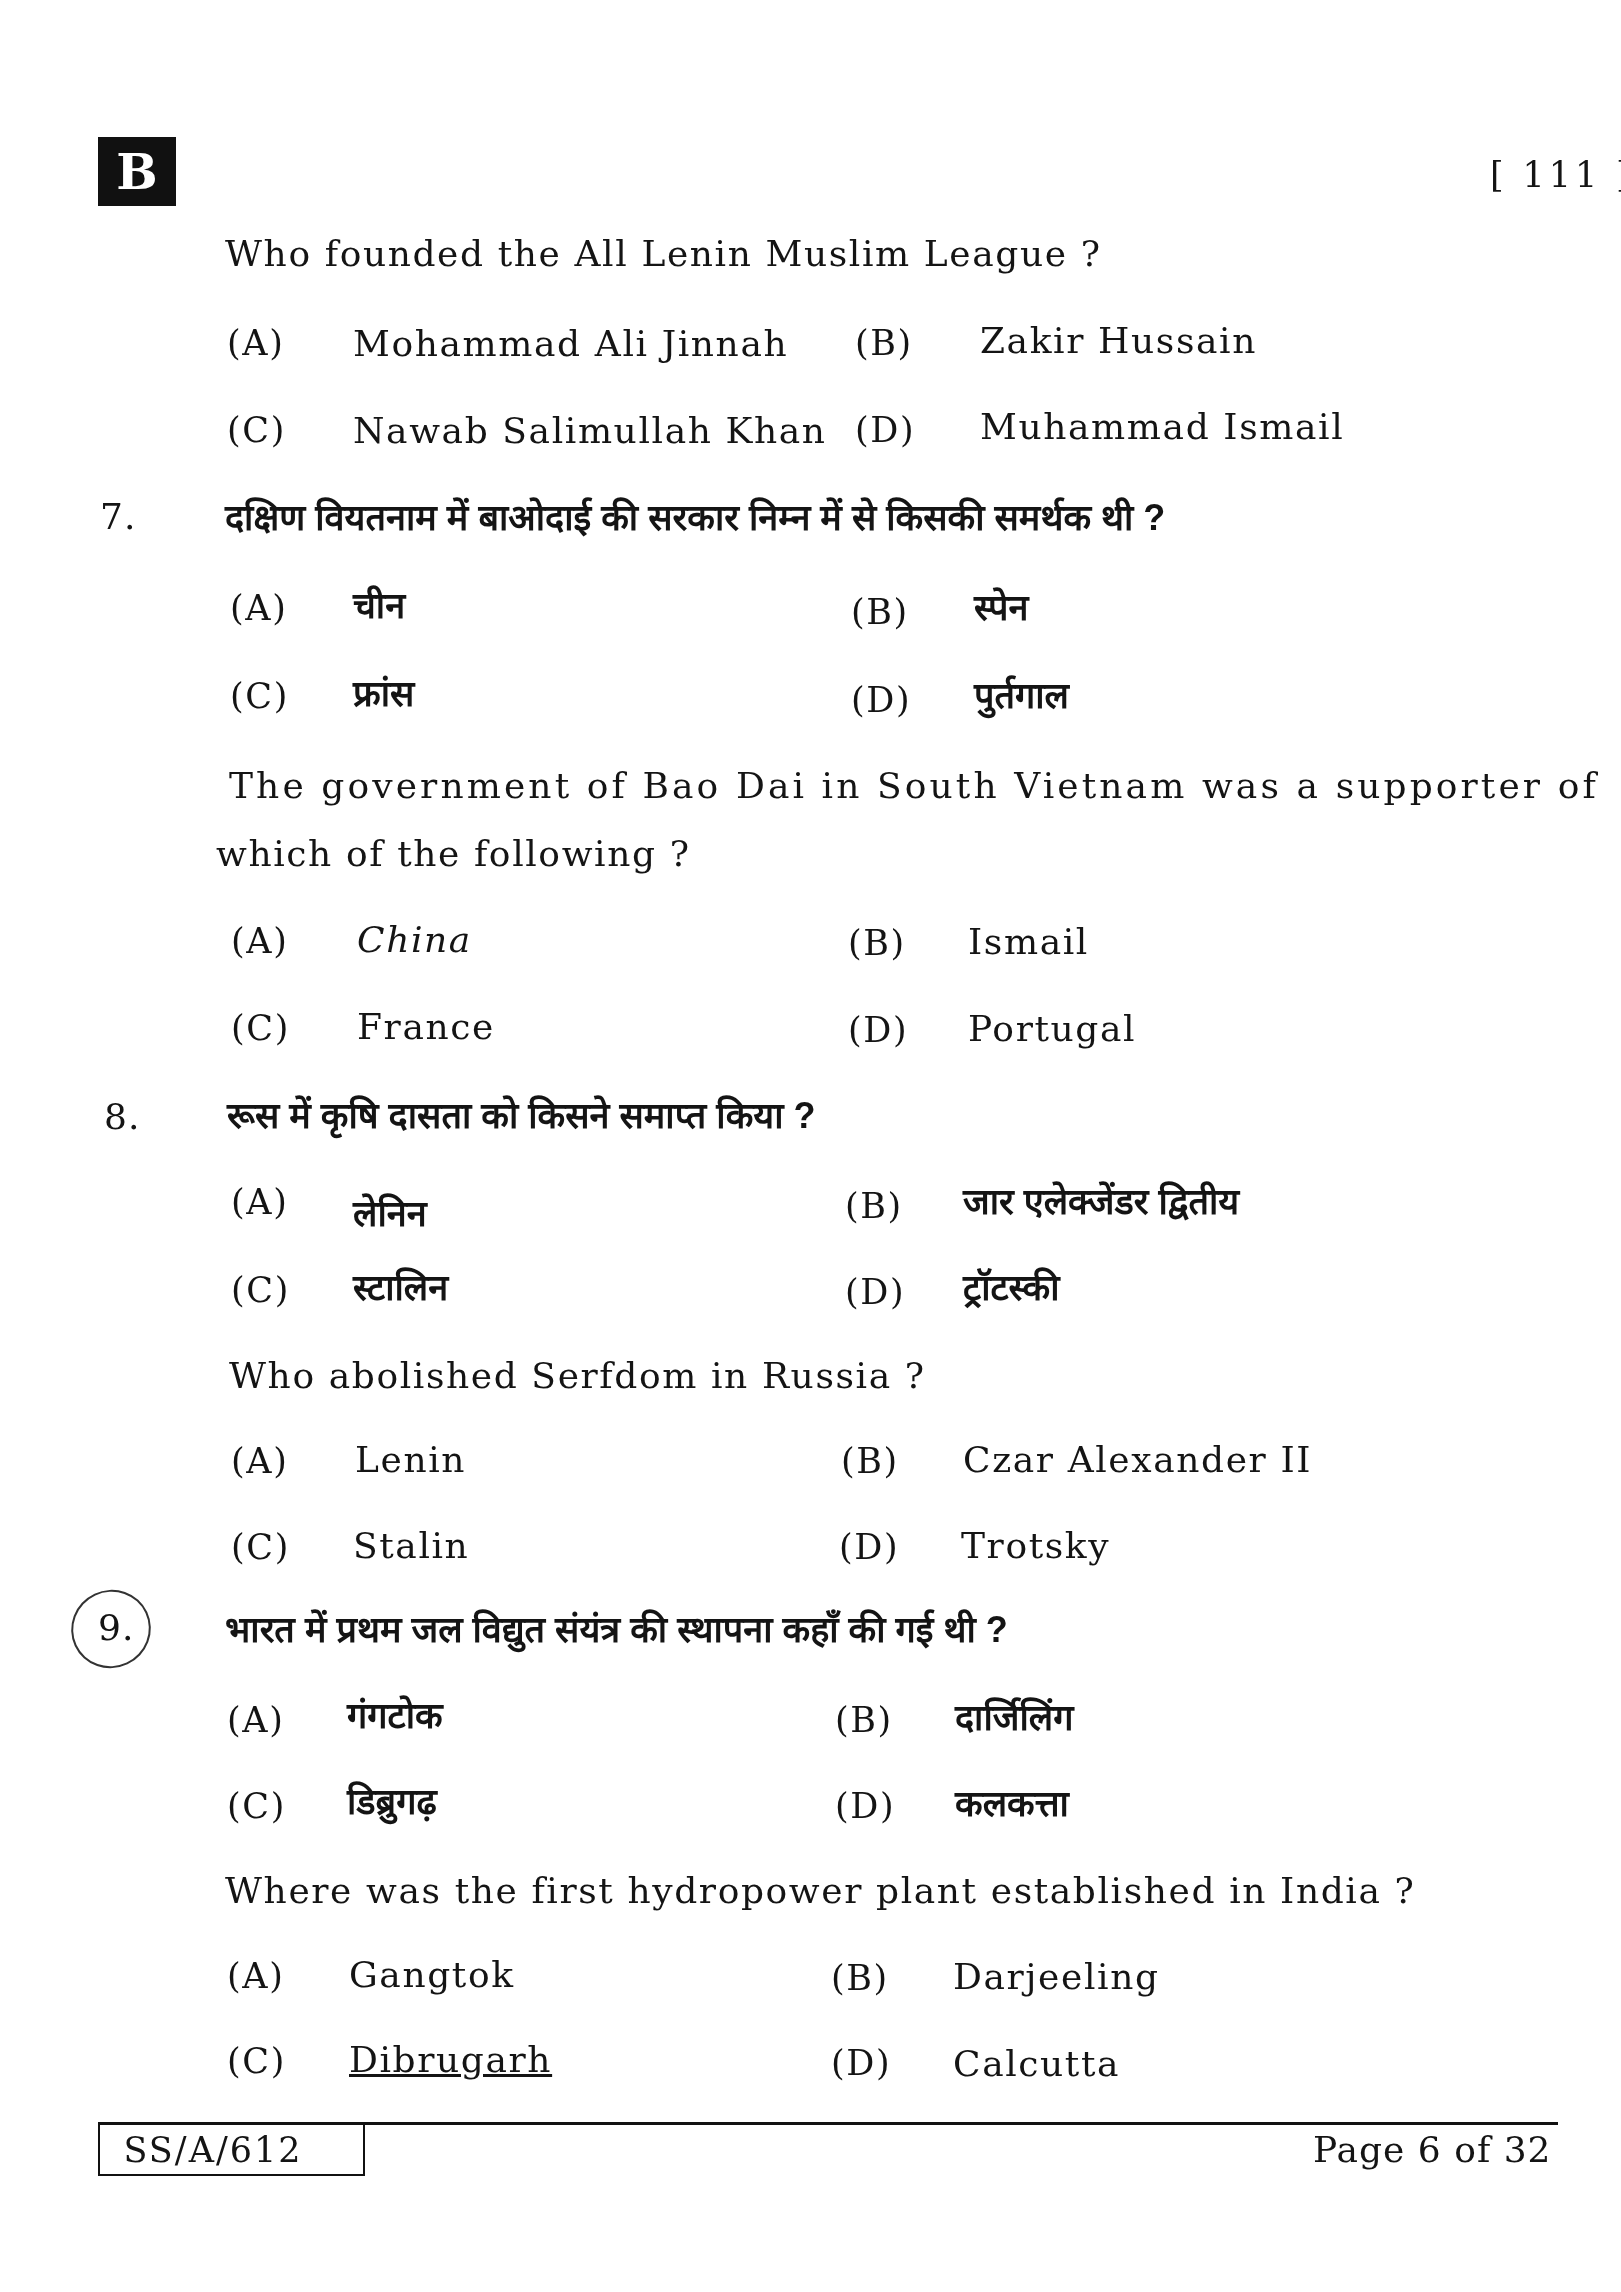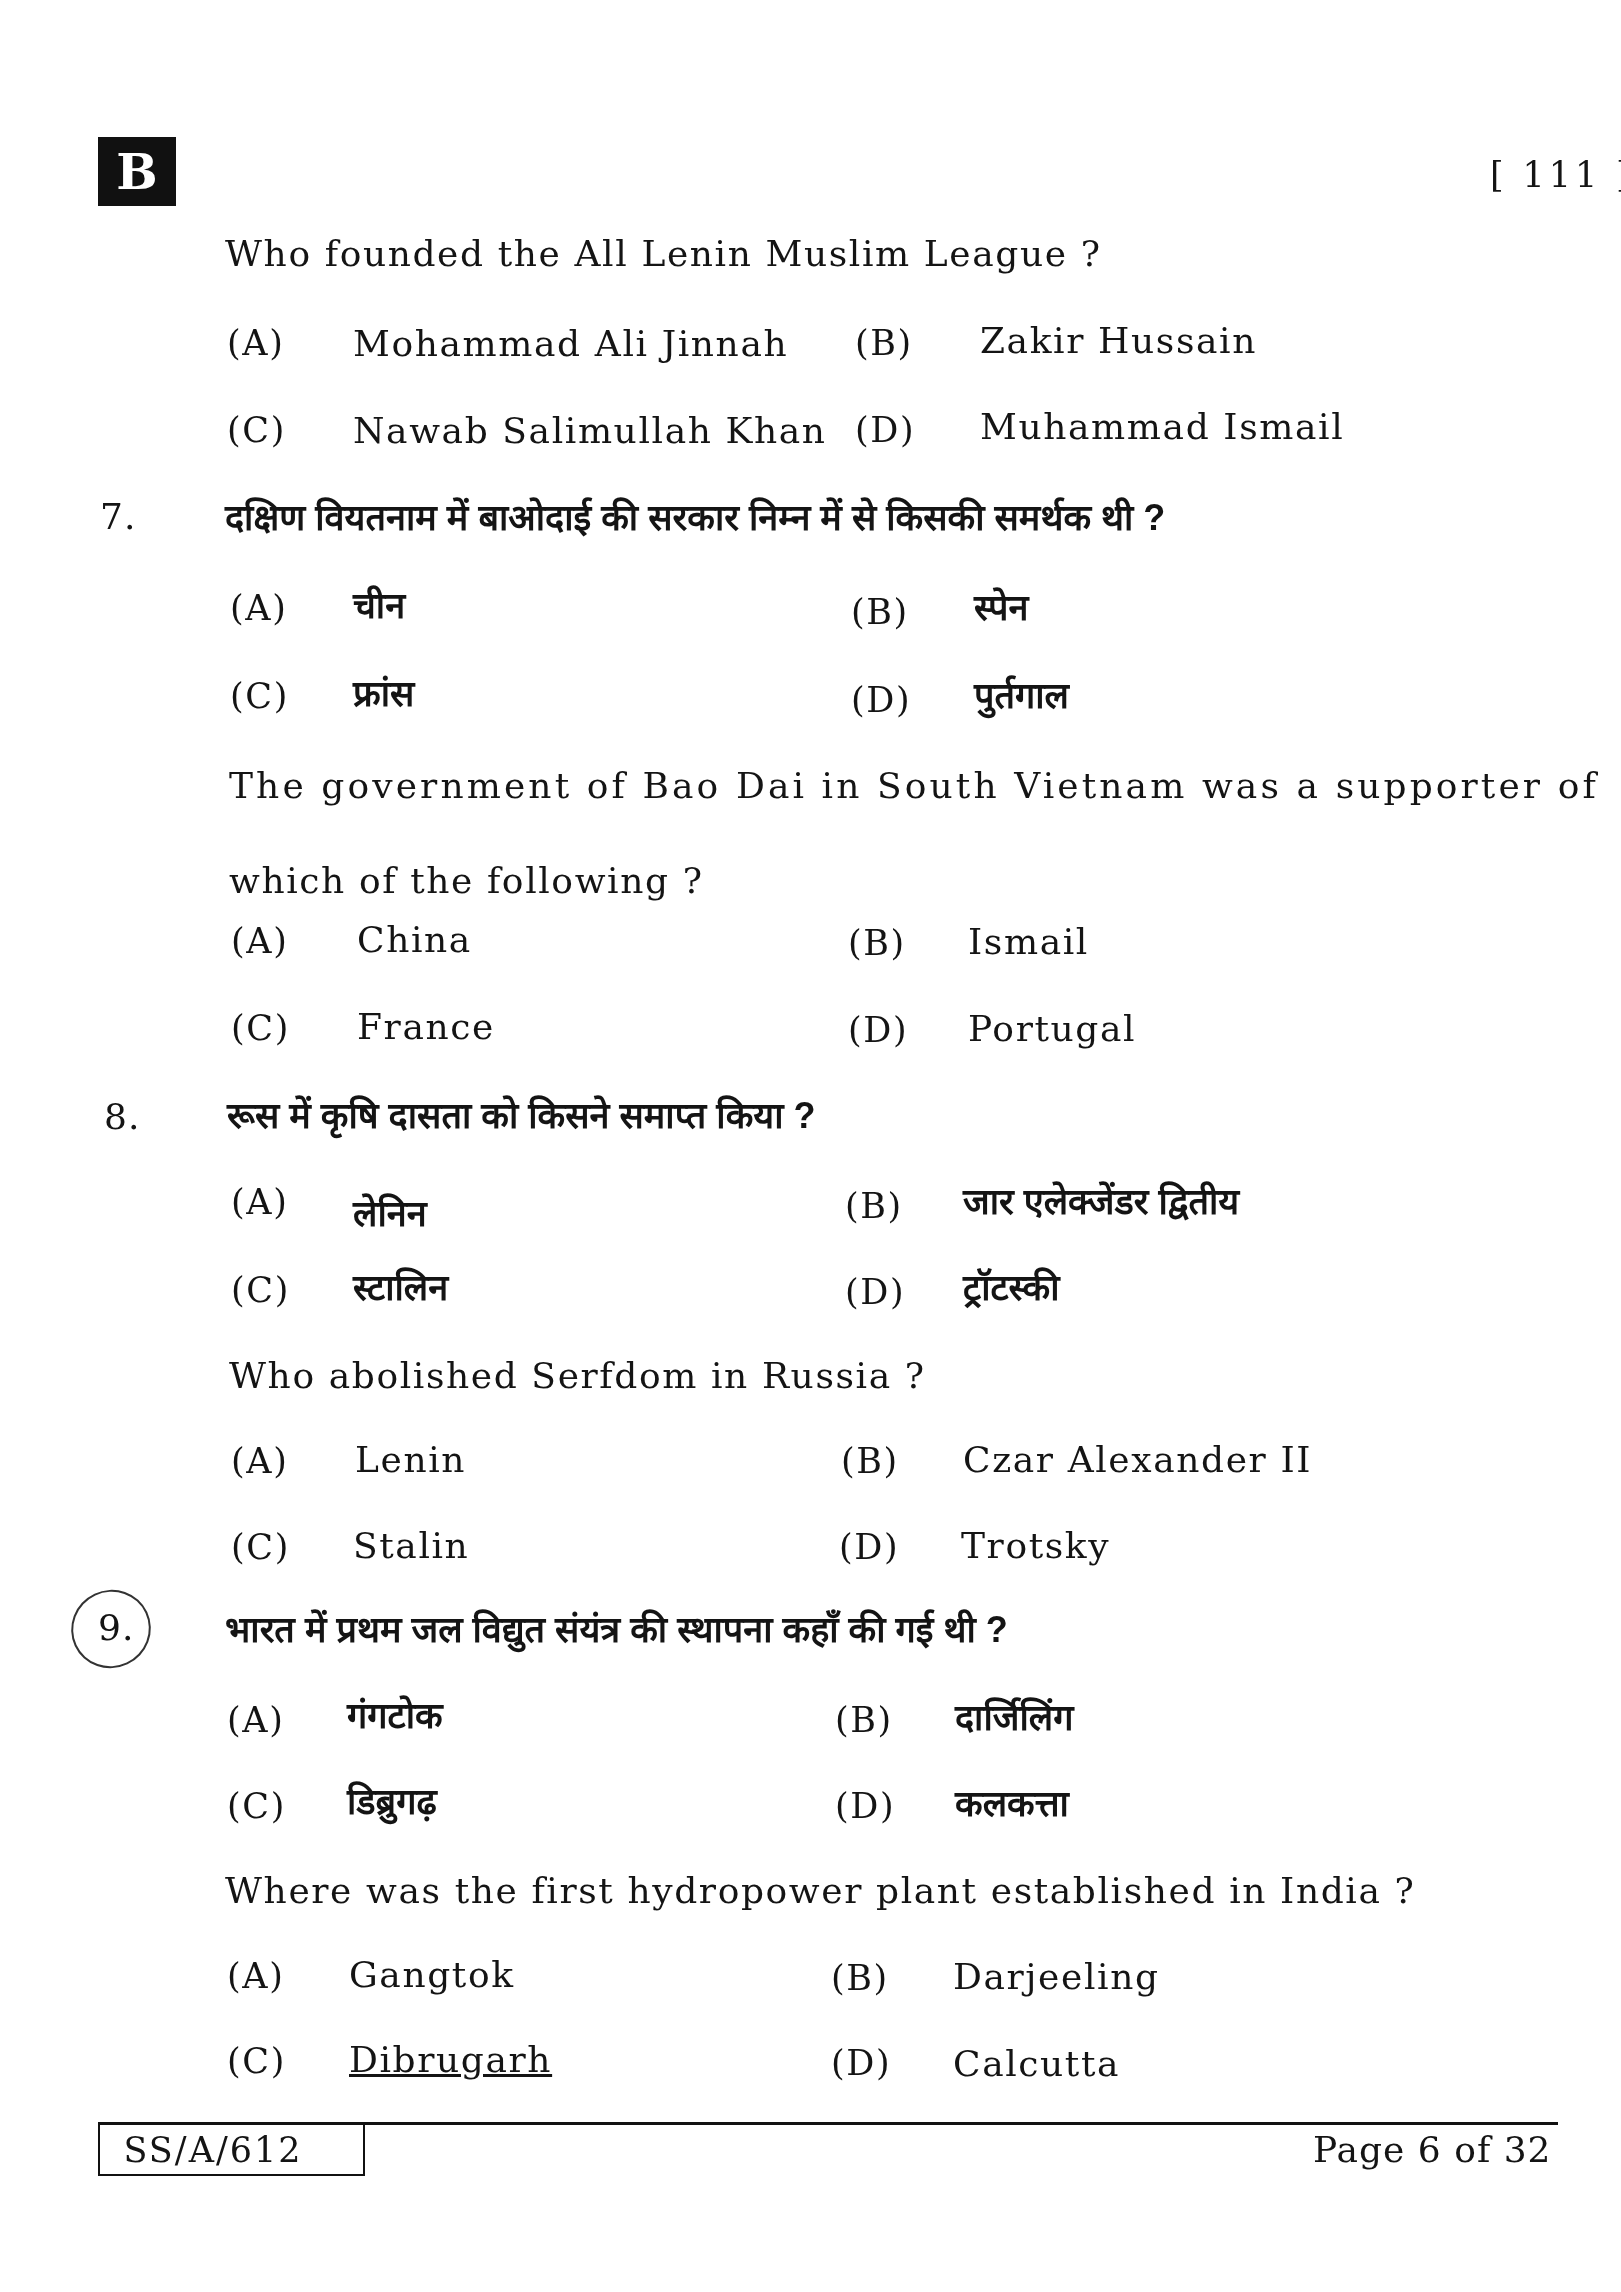--- a/index.html
+++ b/index.html
@@ -43,23 +43,23 @@
 <div class="abs en lbl" style="left:230px; top:588px;">(A)</div>
 <div class="abs hi" style="left:353px; top:580px;">चीन</div>
 <div class="abs en lbl" style="left:851px; top:592px;">(B)</div>
 <div class="abs hi" style="left:974px; top:582px;">स्पेन</div>
 <div class="abs en lbl" style="left:230px; top:676px;">(C)</div>
 <div class="abs hi" style="left:353px; top:668px;">फ्रांस</div>
 <div class="abs en lbl" style="left:851px; top:680px;">(D)</div>
 <div class="abs hi" style="left:974px; top:670px;">पुर्तगाल</div>
 
 <div class="abs en" style="left:229px; top:765px; letter-spacing:3.1px;">The government of Bao Dai in South Vietnam was a supporter of</div>
-<div class="abs en" style="left:229px; top:833px;margin-top:27px;">which of the following ?</div>
+<div class="abs en" style="left:216px; top:833px;">which of the following ?</div>
 <div class="abs en lbl" style="left:231px; top:921px;">(A)</div>
-<div class="abs en" style="left:357px; top:919px;">China</div>
+<div class="abs en" style="left:357px; top:919px;font-style:italic;">China</div>
 <div class="abs en lbl" style="left:848px; top:923px;">(B)</div>
 <div class="abs en" style="left:968px; top:921px;">Ismail</div>
 <div class="abs en lbl" style="left:231px; top:1008px;">(C)</div>
 <div class="abs en" style="left:357px; top:1006px;">France</div>
 <div class="abs en lbl" style="left:848px; top:1010px;">(D)</div>
 <div class="abs en" style="left:968px; top:1008px;">Portugal</div>
 
 <div class="abs qnum" style="left:104px; top:1096px;">8.</div>
 <div class="abs hi" style="left:227px; top:1090px;">रूस में कृषि दासता को किसने समाप्त किया ?</div>
 <div class="abs en lbl" style="left:231px; top:1182px;">(A)</div>

